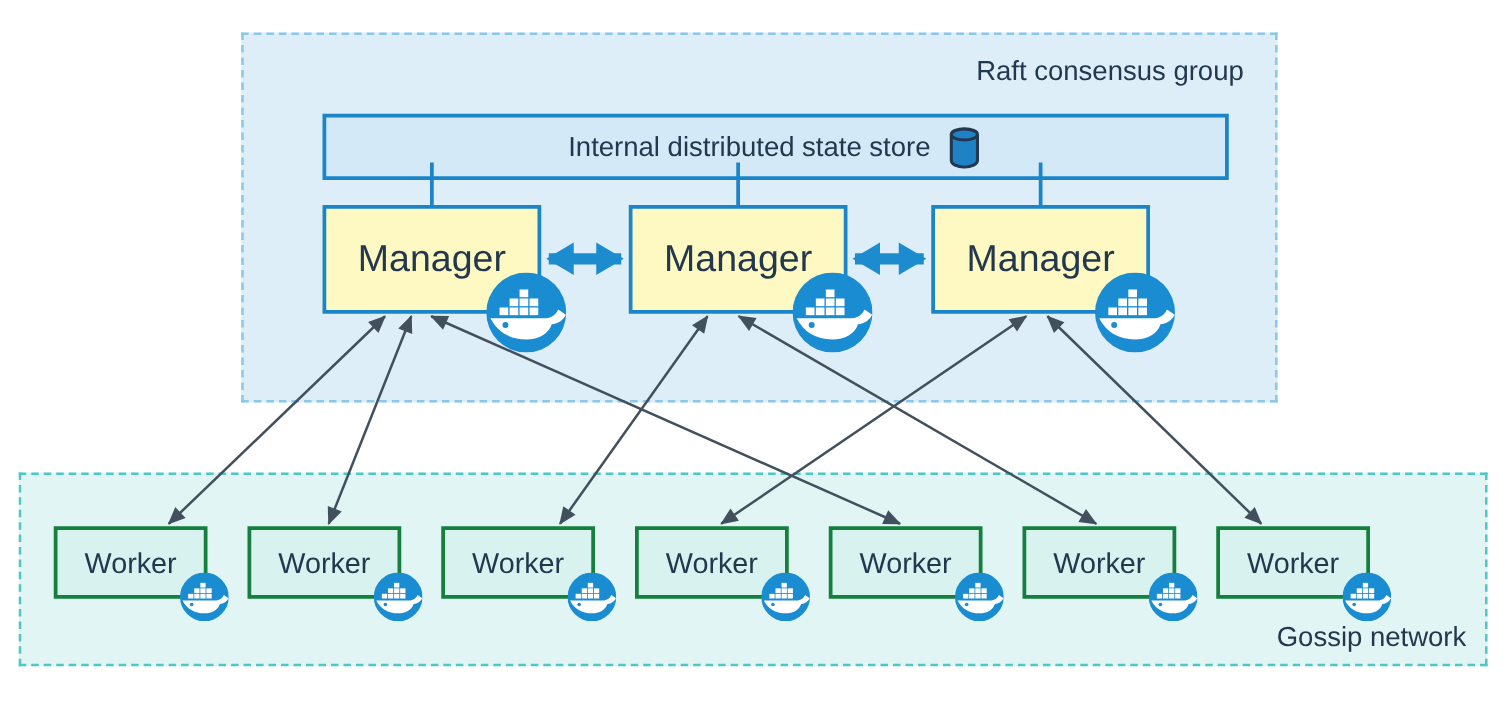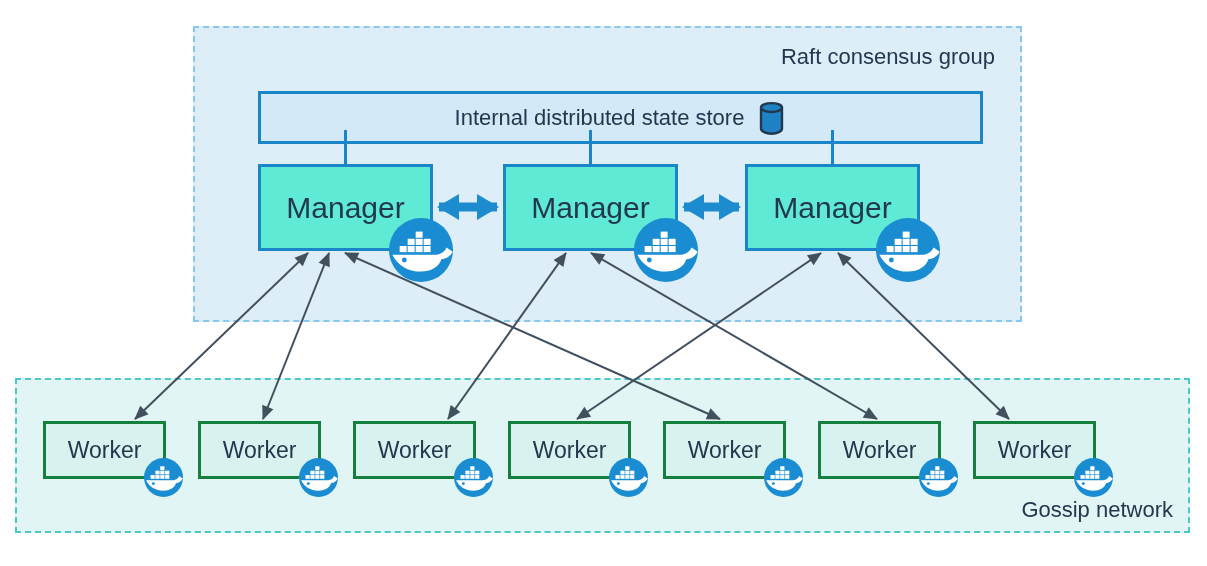--- a/index.html
+++ b/index.html
@@ -24,21 +24,21 @@
   .raft .group-label{top:17px;right:25px;}
   .gossip .group-label{bottom:9px;right:15px;}
   .node{position:absolute;box-sizing:border-box;display:flex;align-items:center;justify-content:center;}
   .node.store{
     left:258px;top:77px;width:725px;height:53px;
     background:#d3e9f7;border:3px solid #1a85c8;
     gap:13px;font-size:22px;margin-top:14px;
   }
   .node.manager{
     top:164px;width:175px;height:87px;
-    background:#5eead4;border:3px solid #1a85c8;
+    background:#fef9c3;border:3px solid #1a85c8;
     font-size:30px;
   }
   .node.worker{
     top:421px;width:123px;height:58px;
     background:#d8f2ef;border:3px solid #15803d;
     font-size:23px;
   }
   .badge{position:absolute;}
   svg{display:block;}
   #wires{position:absolute;left:0;top:0;z-index:5;pointer-events:none;}

